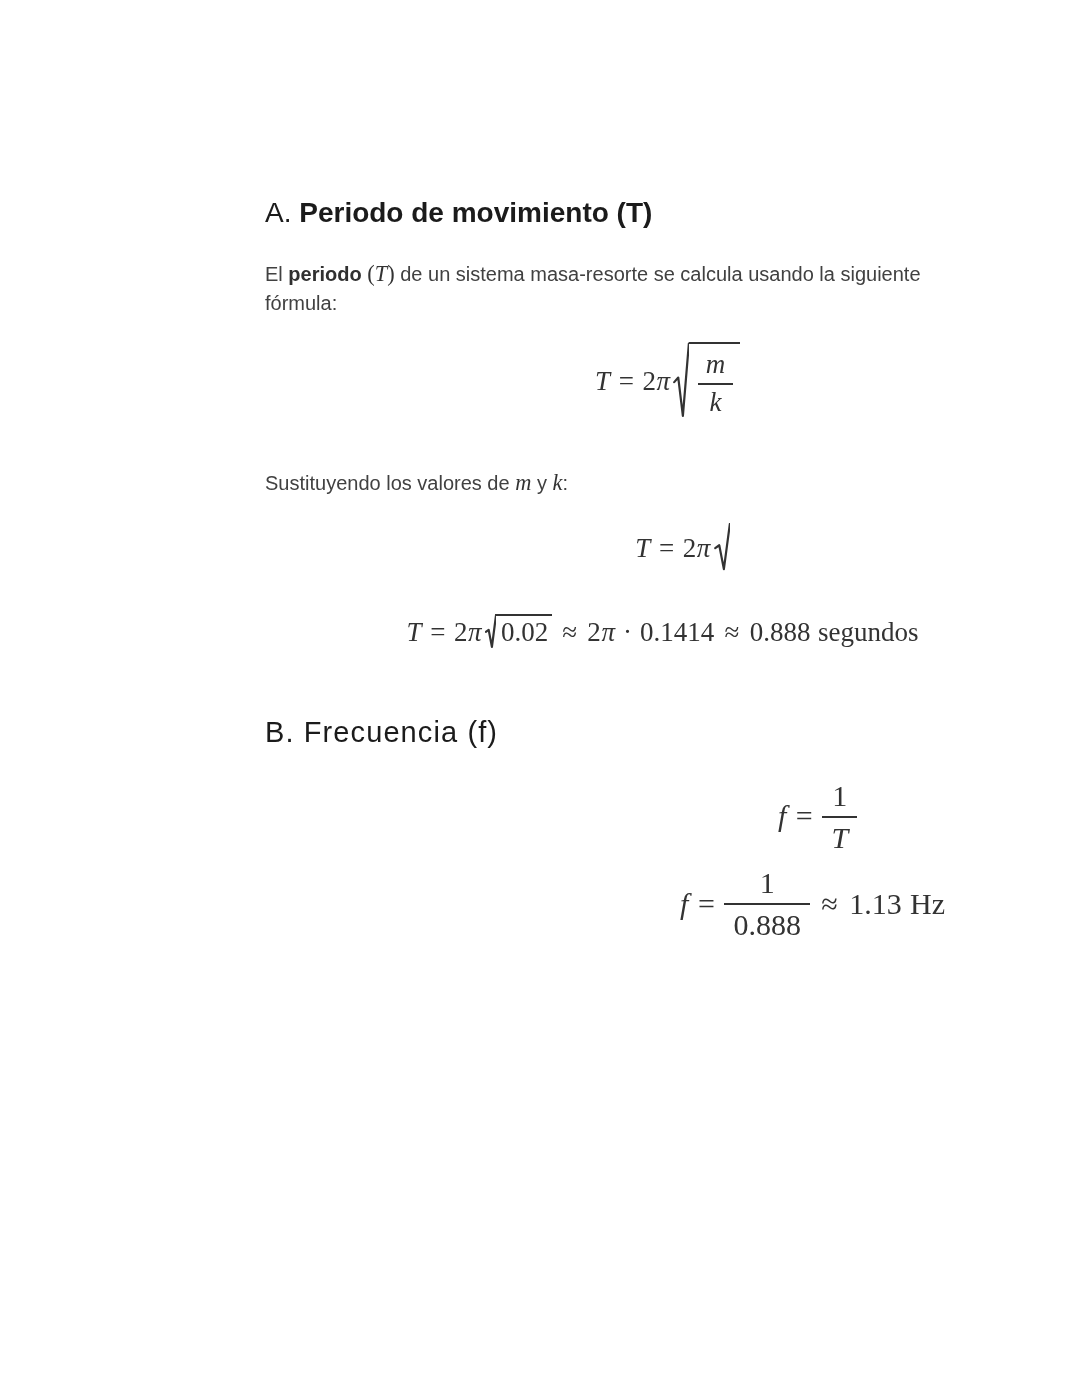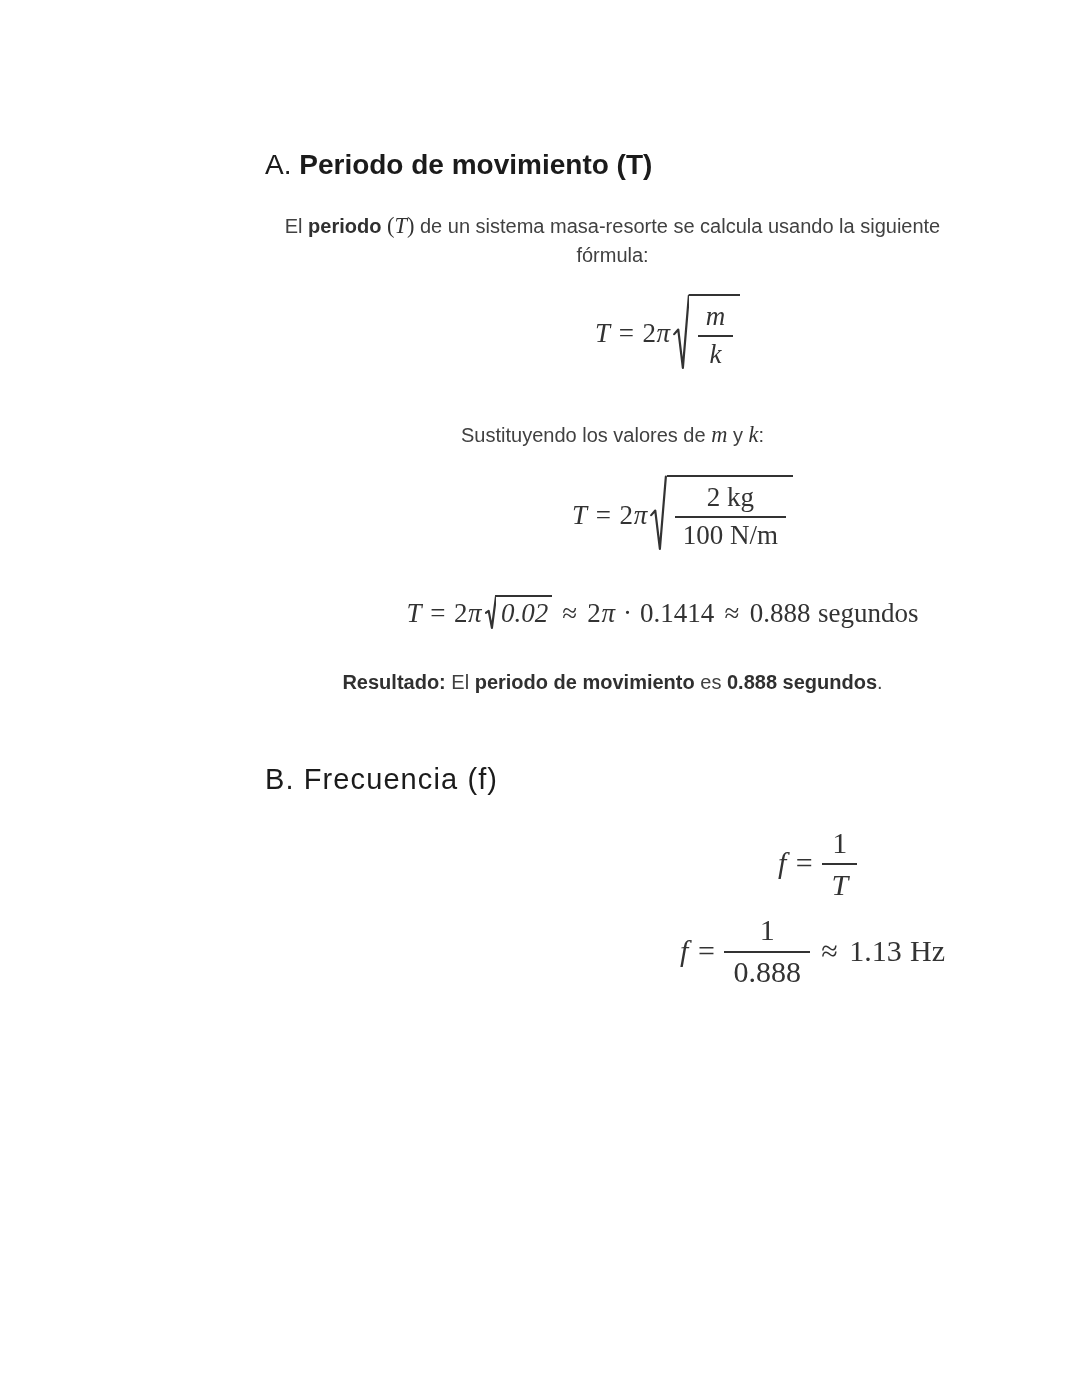--- a/index.html
+++ b/index.html
@@ -1,25 +1,25 @@
 <!DOCTYPE html>
 <html style="--background: #ffffff; --heading: #1b1b1b; --body: #414141; --math: #333333;"><head>
 <meta charset="utf-8">
 <style>
   html,body{margin:0;padding:0;background:#fff;}
   .page{position:relative;width:1080px;height:1397px;background:var(--background,#ffffff);
         overflow:hidden;font-family:"Liberation Sans",sans-serif;}
-  .content{box-sizing:border-box;width:980px;padding:146px 20px 0 265px;}
+  .content{box-sizing:border-box;width:980px;padding:146px 20px 0 265px;margin-top:48px;}
 
   .h{margin:0;color:var(--heading,#1b1b1b);}
   .h-a{font-size:28px;font-weight:400;line-height:1.35;margin-bottom:26px;}
   .h-a .ttl{font-weight:700;}
   .h-b{font-size:29px;font-weight:400;letter-spacing:1.1px;line-height:1.35;margin:64px 0 24px;}
 
-  .para{margin:0;color:var(--body,#414141);text-align:center;}
+  .para{margin:0;color:var(--body,#414141);}
   .para strong{font-weight:700;color:#303030;}
   .para-a{font-size:20px;line-height:1.4;margin-bottom:26px;}
   .para-sust{font-size:20px;line-height:1.4;margin-bottom:26px;}
   .result-a{font-size:20px;line-height:1.4;}
   .para-b{font-size:21px;letter-spacing:.6px;line-height:1.45;margin-bottom:20px;}
   .para-b2{font-size:21px;letter-spacing:.6px;line-height:1.45;margin-bottom:18px;}
   .result-b{font-size:21px;letter-spacing:.6px;line-height:1.45;}
 
   
   .mr{font-family:"Liberation Serif",serif;font-style:normal;}
@@ -47,21 +47,21 @@
   .frac{display:inline-flex;flex-direction:column;text-align:center;line-height:1.25;}
   .frac .num{padding:0 .3em .06em;}
   .frac .den{border-top:2px solid currentColor;padding:.03em .3em 0;}
 
   .sqrt{display:inline-flex;align-items:stretch;margin-left:.12em;position:relative;top:-1px;}
   .sqrt .sign{width:.6em;flex:none;display:block;}
   .sqrt .sign svg{display:block;width:100%;height:100%;}
   .sqrt .body{border-top:2px solid currentColor;padding:.14em .25em 0 .3em;
               display:flex;align-items:center;}
   .sqrt-sm .sign{width:.42em;}
-  .sqrt-sm .body{padding:.06em .14em 0 .18em;font-style:italic;}
+  .sqrt-sm .body{padding:.06em .14em 0 .18em;}
 </style>
 </head>
 <body>
 
 <div class="page">
   <main class="content">
 
     <section>
       <h3 class="h h-a"><span>A. </span><span class="ttl">Periodo de movimiento (T)</span></h3>
 
@@ -96,26 +96,20 @@
           <span class="mi">T</span>
           <span class="mr eq">=</span>
           <span class="mr">2</span>
           <span class="mi pi">π</span>
           <span class="sqrt">
             <span class="sign">
                 <svg viewBox="0 0 20 60" preserveAspectRatio="none" aria-hidden="true">
                   <path d="M1.5 31 L6.5 27.5 L12.2 57 L19.6 1.2" fill="none" stroke="currentColor" stroke-width="2.2" vector-effect="non-scaling-stroke" stroke-linecap="round" stroke-linejoin="round"></path>
                 </svg>
               </span>
-            <span class="body">
-              <span class="frac">
-                <span class="num mr">2 kg</span>
-                <span class="den mr">100 N/m</span>
-              </span>
-            </span>
           </span>
         </div>
       </div>
 
       <div class="dmath f3">
         <div class="row">
           <span class="mi">T</span>
           <span class="mr eq">=</span>
           <span class="mr">2</span>
           <span class="mi pi">π</span>
@@ -131,21 +125,20 @@
           <span class="mr">2</span>
           <span class="mi pi">π</span>
           <span class="mr dot">·</span>
           <span class="mr">0.1414</span>
           <span class="mr approx">≈</span>
           <span class="mr">0.888</span>
           <span class="mr unit">segundos</span>
         </div>
       </div>
 
-      <p class="para result-a"><strong>Resultado:</strong><span> El </span><strong>periodo de movimiento</strong><span> es </span><strong>0.888 segundos</strong><span>.</span></p>
     </section>
 
     <section>
       <h3 class="h h-b"><span>B. </span><span class="ttl">Frecuencia (f)</span></h3>
 
 
       <div class="dmath f4">
         <div class="row">
           <span class="mi">f</span>
           <span class="mr eq">=</span>

